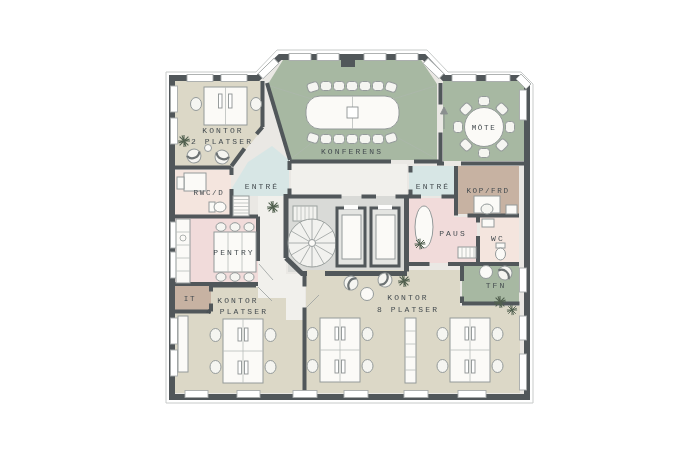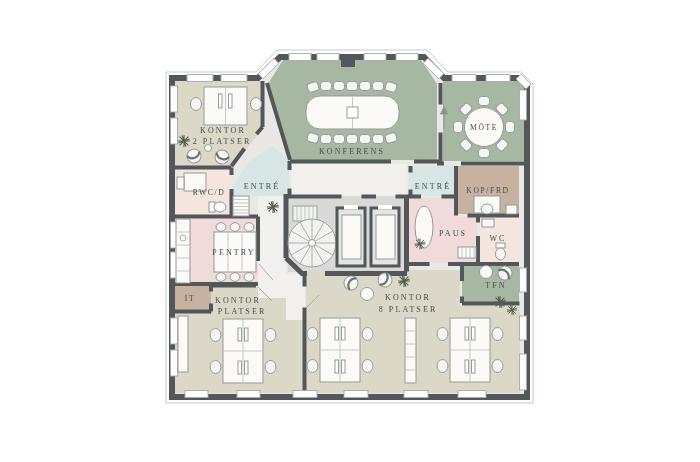--- a/index.html
+++ b/index.html
@@ -1,17 +1,17 @@
 <!DOCTYPE html>
 <html><head>
 <meta charset="utf-8">
 <style>
   html,body{margin:0;padding:0;background:#ffffff;}
   .stage{position:relative;width:624px;height:462px;background:#ffffff;overflow:hidden;
-         font-family:Liberation Serif, serif;}
+         font-family:Liberation Mono, monospace;}
   svg{display:block;}
   .outline2{fill:none;stroke:#c7cac9;stroke-width:1;}
   .base{fill:#eae8e4;}
   .wall{stroke:#51575a;fill:none;stroke-linecap:butt;}
   .w6{stroke-width:6;}
   .w5{stroke-width:5;}
   .w4{stroke-width:4;}
   .room-office{fill:#dcd8c7;}
   .room-green{fill:#a7b8a2;}
   .room-pink{fill:#f1dbda;}

